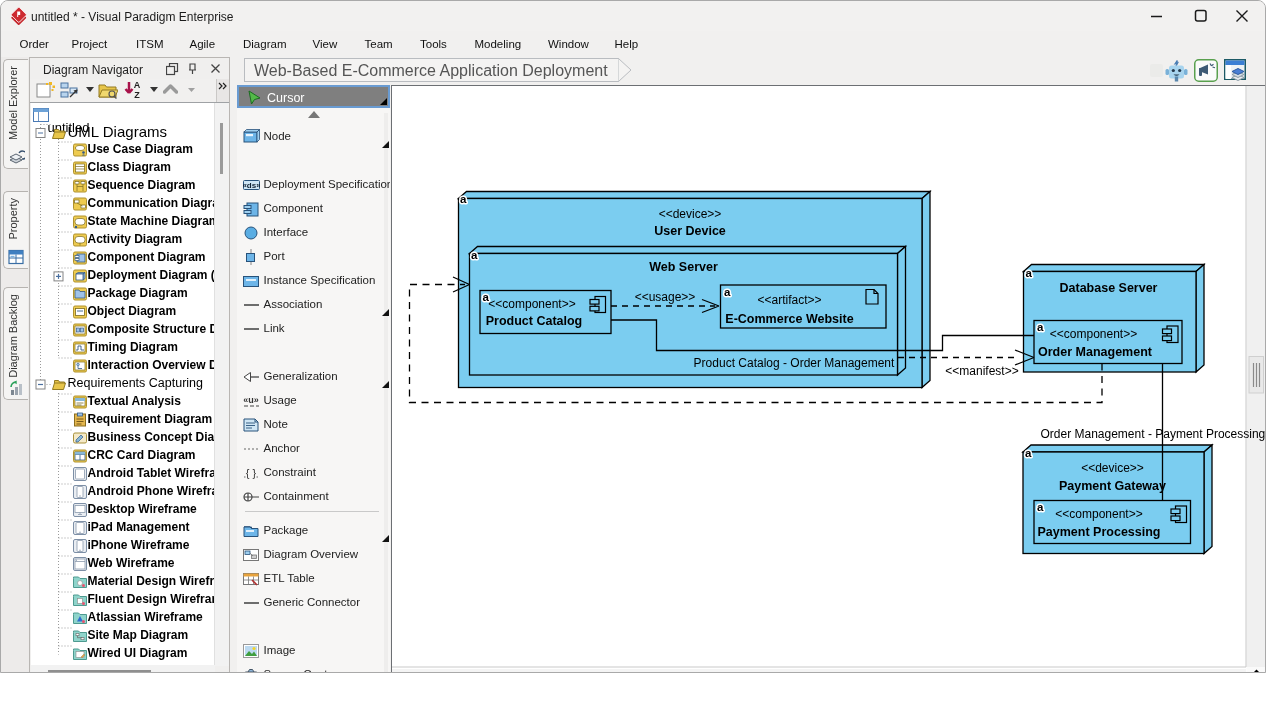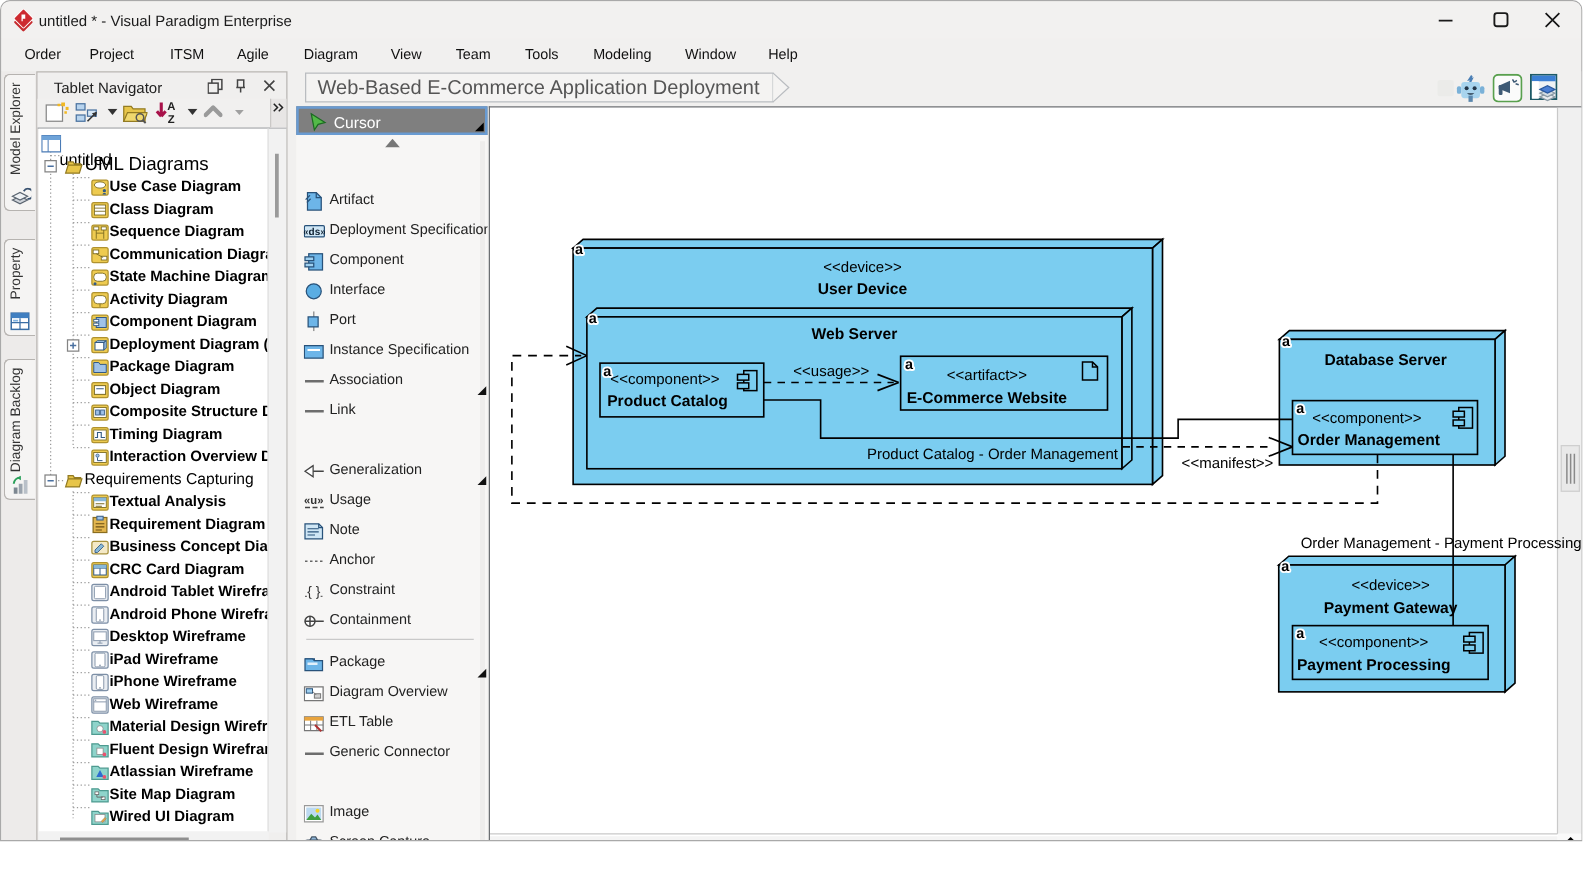--- a/index.html
+++ b/index.html
@@ -94,21 +94,21 @@
       <svg style="position:absolute;left:4px;bottom:3px" width="17" height="16" viewBox="0 0 17 16">
           <rect x="7" y="7" width="3" height="8" fill="#9aa3ad"></rect>
           <rect x="11" y="4" width="3" height="11" fill="#b9c0c8"></rect>
           <rect x="3" y="10" width="3" height="5" fill="#7d8791"></rect>
           <path d="M3 7 a5.5 5.5 0 0 1 5-5" fill="none" stroke="#2aa05a" stroke-width="1.6"></path>
           <path d="M8.7 0.5 L8.7 4.2 L5.6 2.3 Z" fill="#2aa05a"></path>
         </svg>
       </div>
   </div>
   <div id="nav">
-    <span id="nav-title">Tablet Navigator</span>
+    <span id="nav-title">Diagram Navigator</span>
     <svg style="position:absolute;left:136px;top:5px" width="60" height="13" viewBox="0 0 60 13">
       <rect x="3.5" y="0.5" width="8" height="8" fill="none" stroke="#444" stroke-width="1.2"></rect>
       <rect x="0.5" y="3.5" width="8" height="8" fill="#f0efee" stroke="#444" stroke-width="1.2"></rect>
       <path d="M24 1 h5 v6 h-5 Z M23 7 h7 M26.5 7 v4" stroke="#444" stroke-width="1.2" fill="none"></path>
       <path d="M45.5 1.5 l8 8 M45.5 9.5 l8-8" stroke="#444" stroke-width="1.3"></path>
     </svg>
     <div id="nav-tools">
       <svg style="position:absolute;left:6px;top:2px" width="19" height="19" viewBox="0 0 19 19">
           <rect x="1" y="3" width="13" height="13" fill="#fff" stroke="#888" stroke-width="1"></rect>
           <g fill="#f2b822">
@@ -335,21 +335,21 @@
           <rect x="1.5" y="1.5" width="13" height="13" rx="1.5" fill="#e9edf2" stroke="#7d8fa6" stroke-width="1"></rect>
           <rect x="3" y="3.5" width="10" height="7" fill="#fff" stroke="#8a99ac" stroke-width="0.8"></rect>
           <path d="M6 12.5 h4 M8 10.5 v2" stroke="#8a99ac" stroke-width="0.8"></path>
         </svg>
         <div class="trow" style="left:56.5px;top:397.1px;line-height:18px"><b>Desktop Wireframe</b></div>
     <svg class="ticon" style="left:41px;top:417.1px" width="16" height="16" viewBox="0 0 16 16">
           <rect x="1.5" y="1.5" width="13" height="13" rx="1.5" fill="#e9edf2" stroke="#7d8fa6" stroke-width="1"></rect>
           <rect x="4" y="2.5" width="8" height="11" rx="1" fill="#fff" stroke="#8a99ac" stroke-width="0.8"></rect>
           <circle cx="8" cy="12.2" r="0.7" fill="#8a99ac"></circle>
         </svg>
-        <div class="trow" style="left:56.5px;top:415.1px;line-height:18px"><b>iPad Wireframe</b></div>
+        <div class="trow" style="left:56.5px;top:415.1px;line-height:18px"><b>iPad Management</b></div>
     <svg class="ticon" style="left:41px;top:435.1px" width="16" height="16" viewBox="0 0 16 16">
           <rect x="1.5" y="1.5" width="13" height="13" rx="1.5" fill="#e9edf2" stroke="#7d8fa6" stroke-width="1"></rect>
           <rect x="5" y="2.5" width="6" height="11" rx="1" fill="#fff" stroke="#8a99ac" stroke-width="0.8"></rect>
           <circle cx="8" cy="12.2" r="0.7" fill="#8a99ac"></circle>
         </svg>
         <div class="trow" style="left:56.5px;top:433.1px;line-height:18px"><b>iPhone Wireframe</b></div>
     <svg class="ticon" style="left:41px;top:453.1px" width="16" height="16" viewBox="0 0 16 16">
           <rect x="1.5" y="1.5" width="13" height="13" rx="1.5" fill="#e9edf2" stroke="#7d8fa6" stroke-width="1"></rect>
           <rect x="3" y="3" width="10" height="10" fill="#fff" stroke="#8a99ac" stroke-width="0.8"></rect>
           <path d="M3 5.5 h10" stroke="#8a99ac" stroke-width="0.8"></path>
@@ -430,27 +430,28 @@
       </svg></div>
   <div id="palette">
     <svg style="position:absolute;left:71px;top:26px" width="12" height="7">
         <path d="M6 0 L12 7 H0 Z" fill="#777"></path>
       </svg>
     <svg style="position:absolute;left:71px;top:593px" width="12" height="7">
         <path d="M6 7 L12 0 H0 Z" fill="#444"></path>
       </svg>
     <div style="position:absolute;left:147px;top:28px;width:4px;height:574px;background:#eeedec"></div>
     <div style="position:absolute;left:8px;top:426px;width:134px;height:1px;background:#c9c9c9"></div>
-    <div class="pitem" style="top:63.5px">
-        <svg class="picon" width="17" height="16" viewBox="0 0 17 16">
-          <path d="M3 1 h7 l4 4 v10 h-11 Z" fill="#6db5e8" stroke="#28527a"></path>
-          <path d="M10 1 v4 h4" fill="none" stroke="#28527a"></path>
-          <path d="M5 3.2 l-3.5 3.5 M5.5 6 l-3 3" stroke="#28527a" stroke-width="1"></path>
-        </svg>
-        <span class="lbl">Artifact</span>
+    <div class="pitem" style="top:39.5px">
+        <svg class="picon" width="17" height="16" viewBox="0 0 17 16">
+          <rect x="1" y="3" width="13" height="10" fill="#6db5e8" stroke="#28527a"></rect>
+          <path d="M1 3 l2.5-2.5 h13 l-2.5 2.5 Z M14 13 l2.5-2.5 v-10 L14 3 Z" fill="#9fd0f0" stroke="#28527a" stroke-width="0.8"></path>
+          <rect x="3" y="5" width="7" height="2.2" fill="#fff" opacity="0.85"></rect>
+        </svg>
+        <span class="lbl">Node</span>
+        <div class="sub"></div>
       </div>
     <div class="pitem" style="top:87.5px">
         <svg class="picon" width="17" height="16" viewBox="0 0 17 16">
           <rect x="0.5" y="3.5" width="16" height="9" rx="1" fill="#cfe6f5" stroke="#28527a"></rect>
           <text x="8.5" y="11" text-anchor="middle" font-size="8" font-weight="bold" fill="#123">«ds»</text>
         </svg>
         <span class="lbl">Deployment Specification</span>
       </div>
     <div class="pitem" style="top:111.5px">
         <svg class="picon" width="17" height="16" viewBox="0 0 17 16">

